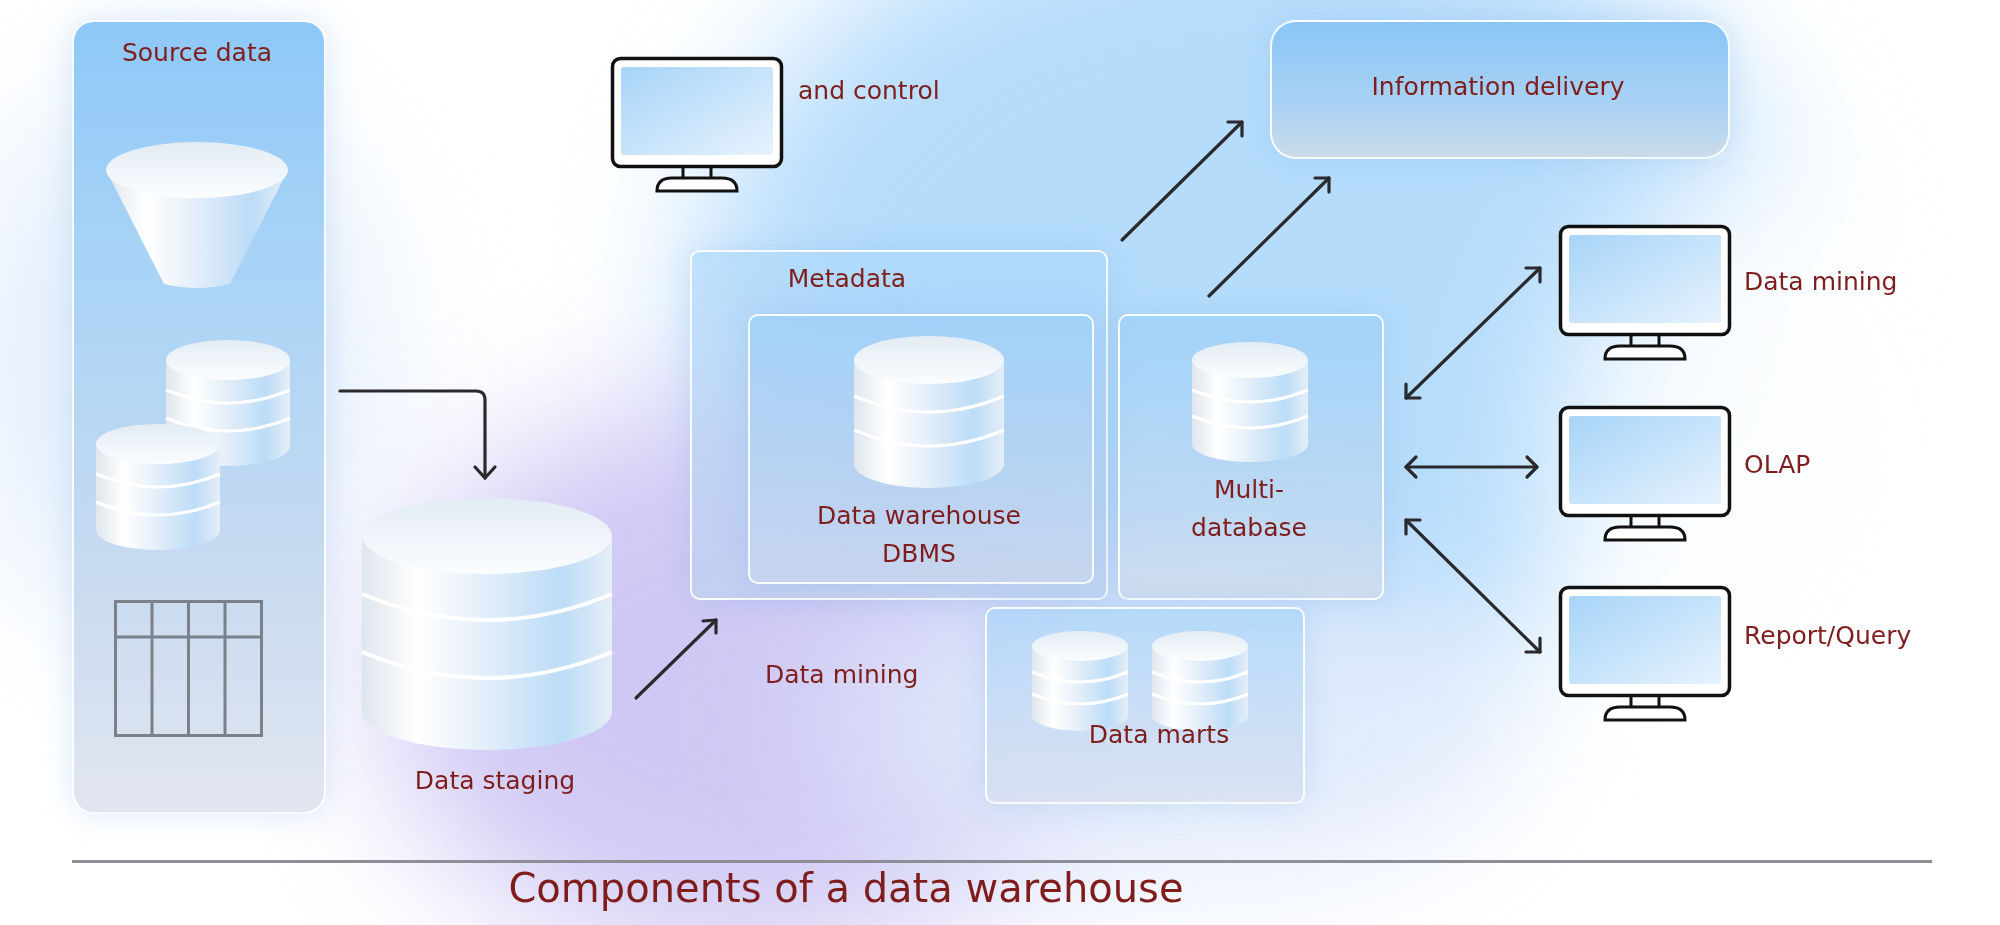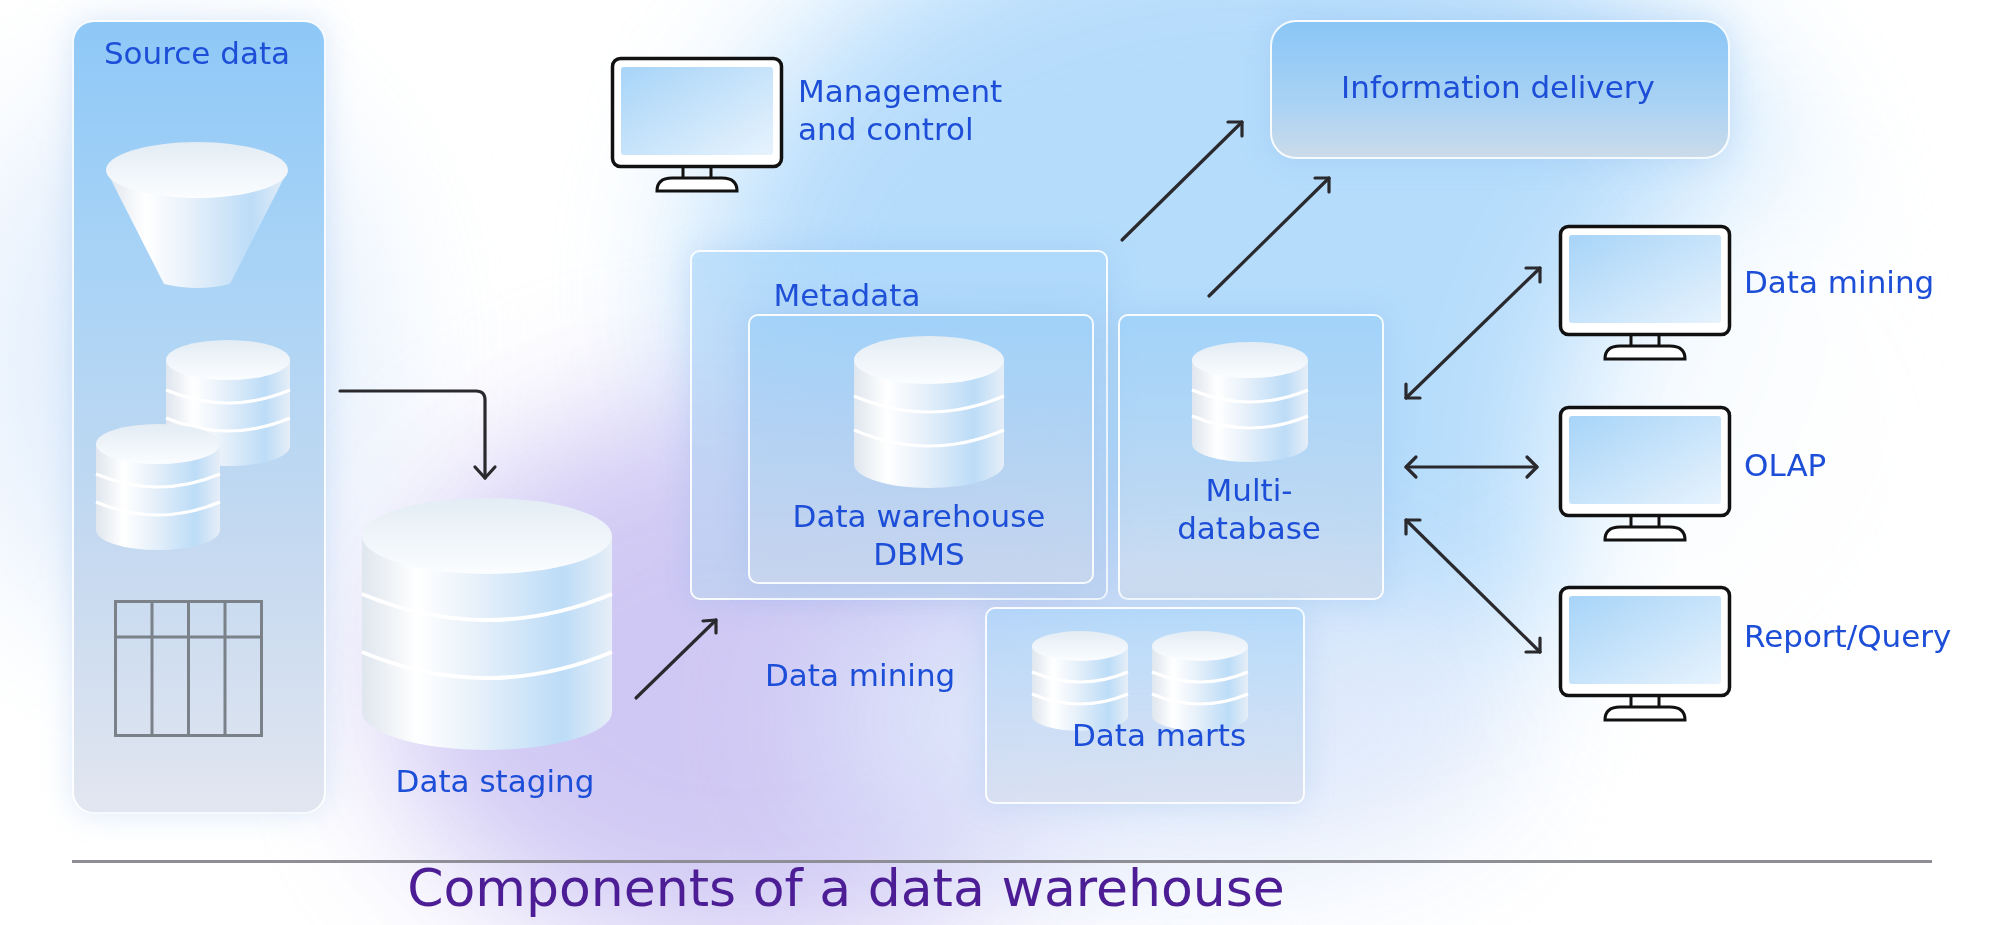--- a/index.html
+++ b/index.html
@@ -13,41 +13,41 @@
   .b1 { left: 380px; top: 400px; width: 720px; height: 560px; background: #cbc3f3; opacity: .9; }
   .b2 { left: 700px; top: -120px; width: 1100px; height: 820px; background: #a9d6fb; opacity: .85; }
   .b3 { left: 820px; top: 560px; width: 700px; height: 320px; background: #dfe9fb; opacity: .9; }
   .b4 { left: -40px; top: 80px; width: 420px; height: 560px; background: #d8e8fb; opacity: .7; }
   .b5 { left: 1550px; top: 150px; width: 500px; height: 700px; background: #ffffff; opacity: .9; }
   .glass {
     position: absolute; border: 2px solid rgba(255,255,255,.9); border-radius: 14px;
     background: linear-gradient(180deg, rgba(160,210,250,.55), rgba(220,228,240,.65));
     box-shadow: 0 0 30px rgba(120,170,230,.25);
   }
-  .label { position: absolute; font-size: 31px; line-height: 38px; color: #1d4ed8; text-align: center; white-space: nowrap; }
+  .label { position: absolute; font-size: 25px; line-height: 38px; color: #7f1d1d; text-align: center; white-space: nowrap; }
   .label.left { text-align: left; }
 
   #source-panel { left: 72px; top: 20px; width: 250px; height: 790px; border-radius: 22px;
     background: linear-gradient(180deg, #8ec8f7 0%, #a8d3f6 30%, #c8daf0 70%, #e2e6f0 100%); }
   #info-delivery { left: 1270px; top: 20px; width: 456px; height: 135px; border-radius: 26px;
     background: linear-gradient(180deg, #8ac6f6 0%, #a9d2f4 60%, #cbdbea 100%); }
   #metadata-box { left: 690px; top: 250px; width: 414px; height: 346px; border-radius: 10px;
     background: linear-gradient(180deg, rgba(170,215,250,.6), rgba(190,210,240,.7)); }
   #dw-box { left: 748px; top: 314px; width: 342px; height: 266px; border-radius: 10px;
     background: linear-gradient(180deg, rgba(150,205,248,.6), rgba(200,214,236,.75)); }
   #mdb-box { left: 1118px; top: 314px; width: 262px; height: 282px; border-radius: 10px;
     background: linear-gradient(180deg, rgba(150,205,248,.6), rgba(205,218,236,.75)); }
   #marts-box { left: 985px; top: 607px; width: 316px; height: 193px; border-radius: 10px;
     background: linear-gradient(180deg, rgba(160,210,250,.6), rgba(215,222,238,.75)); }
 
   svg.icon { position: absolute; overflow: visible; }
   svg.lines { position: absolute; left: 0; top: 0; }
 
   #divider { position: absolute; left: 72px; top: 860px; width: 1860px; height: 3px; background: #8e8e96; }
-  #caption { position: absolute; left: 0; width: 1692px; top: 863px; text-align: center; font-size: 52px; color: #4c1d95; line-height: 50px; }
+  #caption { position: absolute; left: 0; width: 1692px; top: 863px; text-align: center; font-size: 40px; color: #7f1d1d; line-height: 50px; }
 </style>
 </head>
 <body>
 
 <div class="bg">
   <div class="blob b4"></div>
   <div class="blob b2"></div>
   <div class="blob b1"></div>
   <div class="blob b3"></div>
   <div class="blob b5"></div>
@@ -120,26 +120,25 @@
 <div class="label" style="left:370px; top:762px; width:250px;">Data staging</div>
 
 <svg class="icon" style="left:610px; top:56px;" width="174" height="138" viewBox="0 0 174 138">
   <rect x="2.5" y="2.5" width="169" height="108" rx="8" fill="#fff" stroke="#111" stroke-width="3.5"></rect>
   <rect x="11" y="11" width="152" height="88" rx="3" fill="url(#screen)"></rect>
   <line x1="73" y1="111" x2="73" y2="122" stroke="#111" stroke-width="3"></line>
   <line x1="101" y1="111" x2="101" y2="122" stroke="#111" stroke-width="3"></line>
   <path d="M47 135 Q47 122 62 122 L112 122 Q127 122 127 135 Z" fill="#fff" stroke="#111" stroke-width="3"></path>
 </svg>
 <div class="label left" style="left:798px; top:72px;">
-  <div>Management</div>
   <div>and control</div>
 </div>
 
 <div id="metadata-box" class="glass"></div>
-<div class="label" style="left:690px; top:260px; width:414px; padding-right:100px; box-sizing:border-box;margin-top:16px;">Metadata</div>
+<div class="label" style="left:690px; top:260px; width:414px; padding-right:100px; box-sizing:border-box;">Metadata</div>
 <div id="dw-box" class="glass"></div>
 <svg class="icon" style="left:852px; top:334px;" width="154" height="156" viewBox="0 0 154 156">
   <rect x="2" y="26" width="150" height="104" fill="url(#cylSide)"></rect>
   <ellipse cx="77" cy="130" rx="75" ry="24" fill="url(#cylSide)"></ellipse>
   <path d="M2 62 Q77 94 152 62" stroke="#fff" stroke-width="3" fill="none"></path>
   <path d="M2 96 Q77 128 152 96" stroke="#fff" stroke-width="3" fill="none"></path>
   <ellipse cx="77" cy="26" rx="75" ry="24" fill="url(#cylTop)"></ellipse>
 </svg>
 <div class="label" style="left:748px; top:497px; width:342px;">
   <div>Data warehouse</div>

